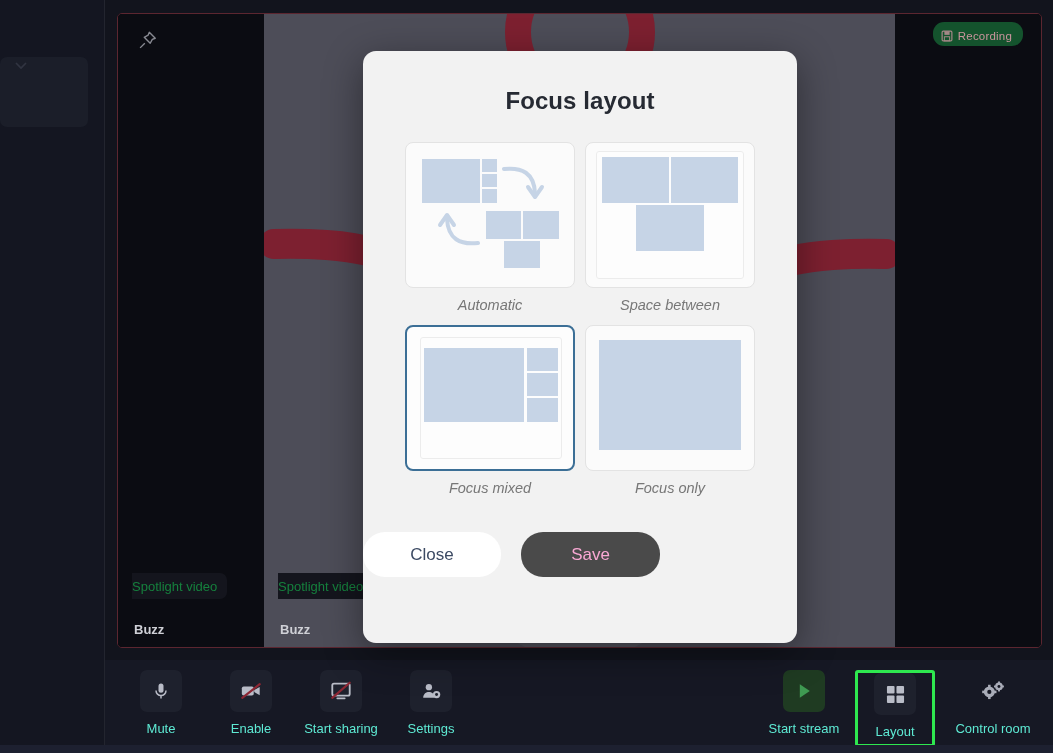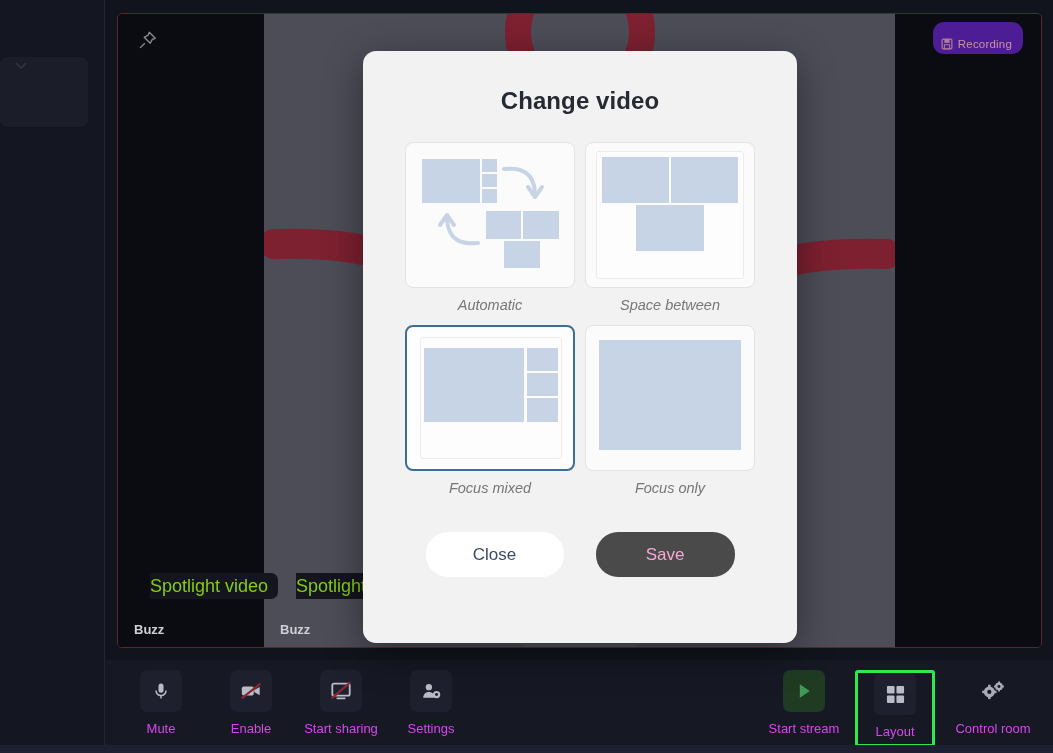--- a/index.html
+++ b/index.html
@@ -59,22 +59,22 @@
     opacity: .72;
     z-index: 4;
   }
 
   .rec-badge {
     position: absolute;
     right: 18px; top: 8px;
     display: flex;
     align-items: flex-end;
     gap: 5px;
-    padding: 16px 11px 4px 8px;
-    background: #4c1d95;
+    padding: 8px 11px 4px 8px;
+    background: #14532d;
     border-radius: 11px;
     z-index: 4;
   }
   .rec-badge .lbl {
     font-size: 11.5px;
     color: #c9949d;
     letter-spacing: .2px;
   }
   .rec-badge svg { opacity: .8; }
 
@@ -88,24 +88,23 @@
   }
   .spotlight-pill {
     position: absolute;
     left: 14px; bottom: 48px;
     z-index: 6;
     display: flex; align-items: center;
     height: 26px;
     padding: 0 10px 0 0;
     background: #14151d;
     border-radius: 0 7px 7px 0;
-    font-size: 18px;
-    color: #84cc16;
+    font-size: 13px;
+    color: #15803d;
     white-space: nowrap;
-    margin-left: 18px;
   }
   .buzz-name {
     position: absolute;
     left: 16px; bottom: 10px;
     z-index: 6;
     font-size: 13px;
     font-weight: bold;
     color: #cfd0d6;
   }
   .tile-shade {
@@ -176,22 +175,22 @@
   }
   .blk { position: absolute; background: #c6d4e6; }
   .frame {
     position: absolute;
     border: 1px solid #ececec;
     background: #fdfdfd;
   }
 
   .actions {
     display: flex;
-    justify-content: center;
-    gap: 32px;
+    justify-content: flex-start;
+    gap: 20px;
     margin-top: 36px;
   }
   .btn {
     border: none;
     border-radius: 22px;
     height: 45px;
     font-family: "Liberation Sans", sans-serif;
     font-size: 17px;
     cursor: pointer;
   }
@@ -229,21 +228,21 @@
     background: #1e212d;
     display: flex;
     align-items: center;
     justify-content: center;
   }
   .tb-icon-box.green { background: #1f3b22; }
   .tb-icon-box.plain { background: transparent; }
   .tb-label {
     margin-top: 9px;
     font-size: 13px;
-    color: #d946ef;
+    color: #5eead4;
     white-space: nowrap;
   }
   .tb-item.highlight {
     border: 3px solid #2ee84f;
     border-radius: 3px;
     width: 80px;
     padding-top: 0;
     padding-bottom: 5px;
     margin-left: 6px;
     margin-right: 6px;
@@ -301,21 +300,21 @@
     <div class="tile-shade-r"></div>
 
     <div class="spotlight-pill" style="left:14px;bottom:48px;z-index:9;">
       <span>Spotlight video</span>
     </div>
     <div class="buzz-name" style="z-index:9;">Buzz</div>
   </div>
 
   <div class="scrim"></div>
   <div class="modal">
-    <div class="modal-title">Change video</div>
+    <div class="modal-title">Focus layout</div>
 
     <div class="options">
 
       <div class="option">
         <div class="thumb">
           <div class="blk" style="left:16px;top:16px;width:58px;height:44px;"></div>
           <div class="blk" style="left:76px;top:16px;width:15px;height:13px;"></div>
           <div class="blk" style="left:76px;top:31px;width:15px;height:13px;"></div>
           <div class="blk" style="left:76px;top:46px;width:15px;height:14px;"></div>
           <svg style="position:absolute;left:96px;top:20px;" width="44" height="40" viewBox="0 0 44 40">

